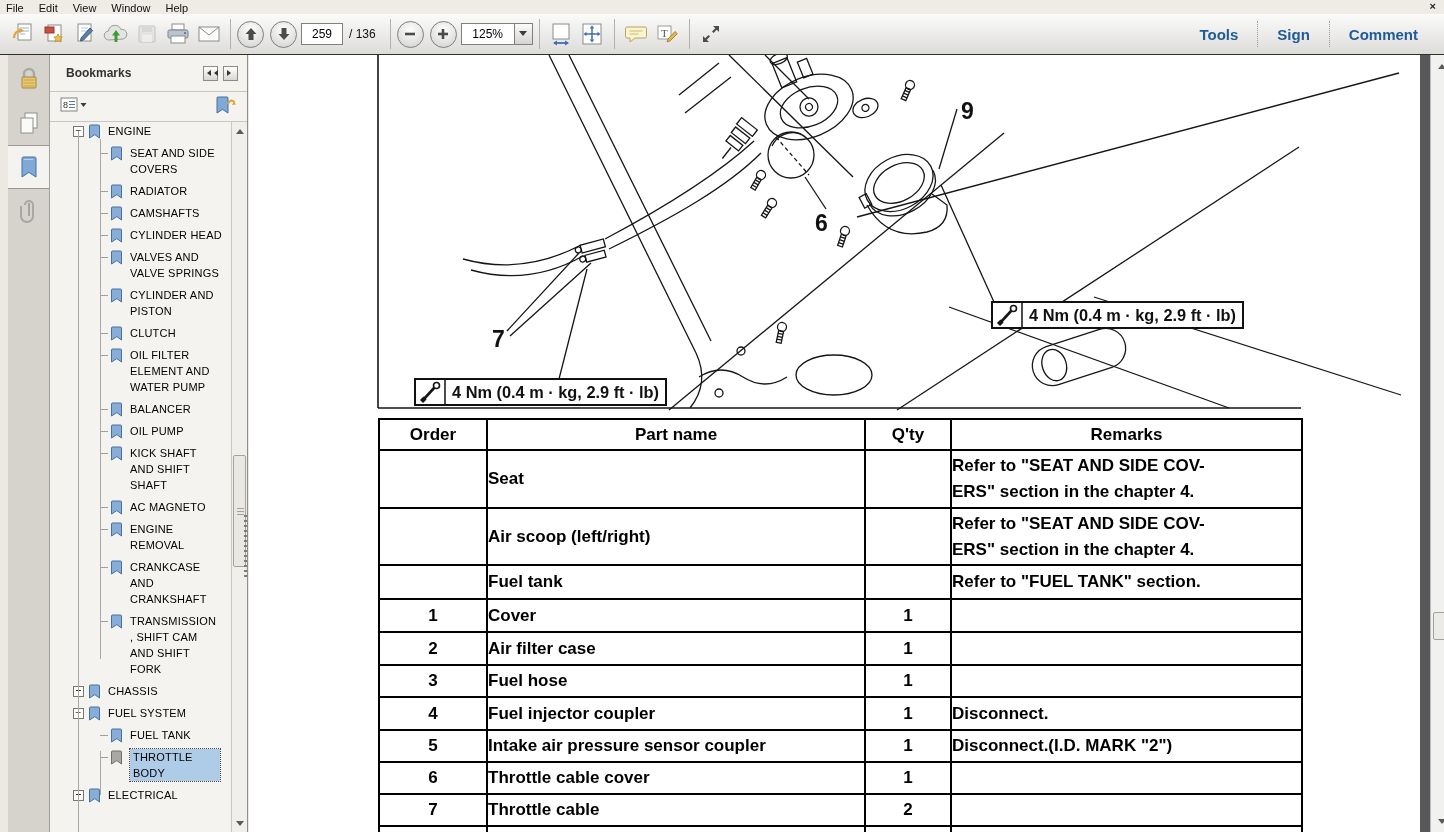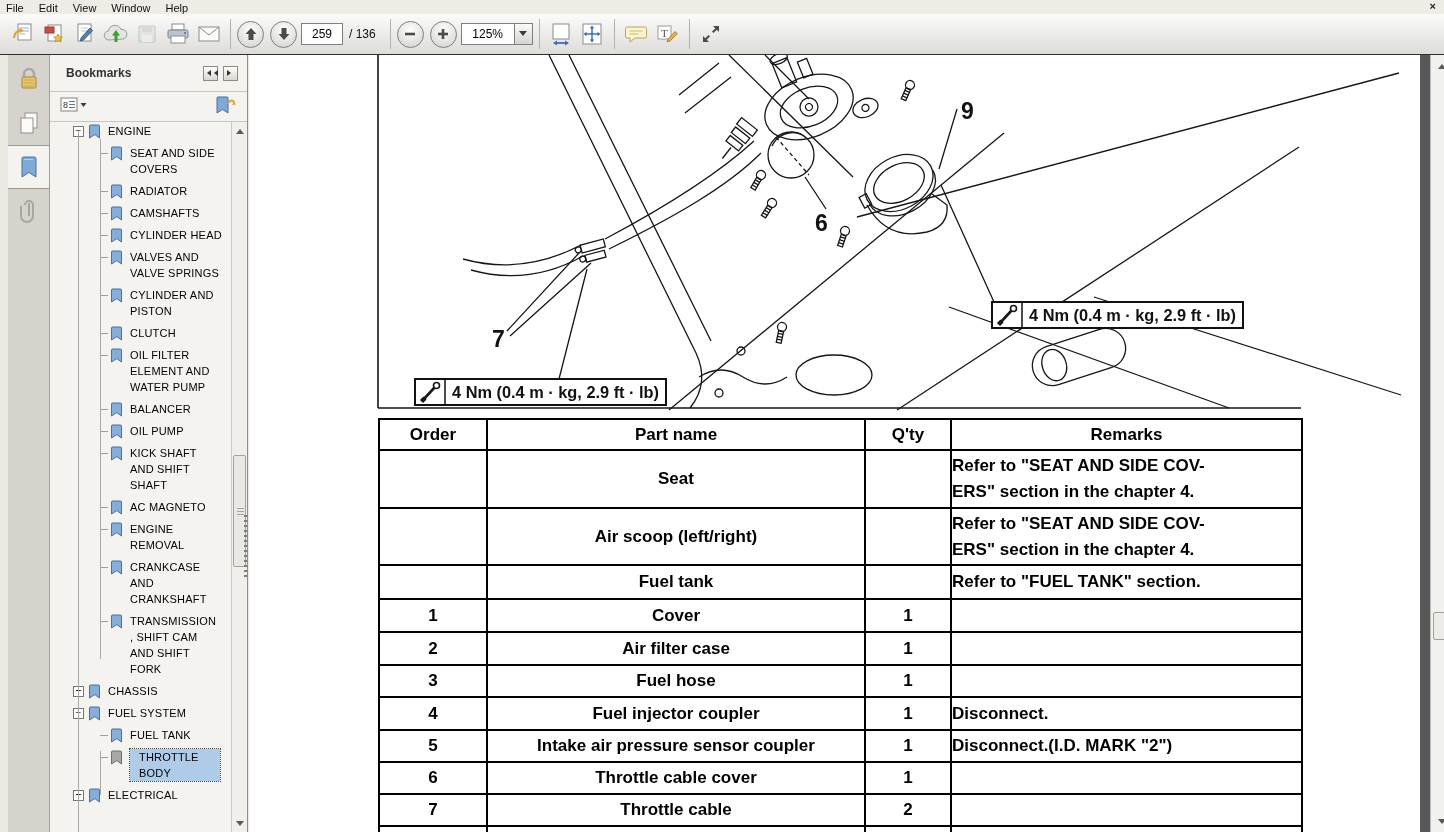--- a/index.html
+++ b/index.html
@@ -44,21 +44,21 @@
   .options-row{height:30px;border-bottom:1px solid #c9c6bf;display:flex;align-items:center;padding:0 10px}
   .opt-right{margin-left:auto}
   .tree{position:absolute;left:0;top:67px;bottom:0;right:16px;overflow:hidden;padding-top:1px}
   .tree-item{display:flex;align-items:flex-start;margin-bottom:6px;font-size:11px;line-height:16px;color:#000;letter-spacing:.2px}
   .lvl1{padding-left:23px}
   .lvl2{padding-left:50px}
   .expander{flex:none;width:11px;height:11px;border:1px solid #767672;background:#fff;font-size:10px;line-height:8px;text-align:center;margin:3px 4px 0 0;color:#222}
   .stub{flex:none;width:8px;border-top:1px solid #9e9e9a;margin:8px 2px 0 0}
   .bm-icon{flex:none;margin:1px 7px 0 0;width:13px;height:15px}
   .tree-label{white-space:pre}
-  .tree-label.selected{background:#aecbe8;outline:1px dotted #4a4a4a;min-width:90px;padding:0 9px}
+  .tree-label.selected{background:#aecbe8;outline:1px dotted #4a4a4a;min-width:90px;padding:0 3px}
   .rail{position:absolute;width:0;border-left:1px solid #a8a8a4}
   .grip{position:absolute;right:0;top:460px;width:3px;height:64px;background:repeating-linear-gradient(#7c7c78 0 2px,transparent 2px 5px)}
   .sb-scroll{position:absolute;right:0;top:67px;bottom:0;width:16px;background:#f0efeb;border-left:1px solid #ccc9c2}
   .sb-btn{position:absolute;left:0;width:15px;height:14px;display:flex;align-items:center;justify-content:center}
   .sb-up{top:0}.sb-dn{bottom:0}
   .tri-u-s{width:0;height:0;border:4px solid transparent;border-bottom:5px solid #5a5a56}
   .tri-d-s{width:0;height:0;border:4px solid transparent;border-top:5px solid #5a5a56}
   .sb-thumb{position:absolute;left:1px;width:13px;top:333px;height:112px;background:#e9e8e4;border:1px solid #a5a29b;border-radius:2px}
   .sb-gripline{position:absolute;left:3px;width:7px;height:1px;background:#a5a29b}
 
@@ -67,21 +67,21 @@
   .page{position:absolute;left:0;top:0;width:1171px;height:777px;background:#fff;overflow:hidden}
   .vscroll{position:absolute;right:0;top:0;width:22px;height:100%;background:#f1f1ef;border-left:1px solid #bdbdb9}
   .vs-btn{position:absolute;left:0;width:21px;height:16px;display:flex;align-items:center;justify-content:center}
   .vs-up{top:1px}.vs-dn{bottom:1px}
   .vs-thumb{position:absolute;left:2px;width:17px;top:557px;height:28px;background:#eceended;background:#ecebe8;border:1px solid #a2a09a;border-radius:2px}
 
   
   .parts-table{position:absolute;left:129px;top:363px;width:923px;border-collapse:collapse;table-layout:fixed;font-size:17px;color:#000}
   .parts-table th,.parts-table td{border:2px solid #000;padding:0;font-weight:bold;overflow:hidden}
   .c-center{text-align:center}
-  .part-cell{text-align:center;padding-left:13px}
+  .part-cell{text-align:left;padding-left:13px}
   .remarks-cell{text-align:left;padding-left:8px;white-space:pre-line;line-height:26px}
 
   
   .callout{font-family:"Liberation Sans",sans-serif;font-size:23px;font-weight:bold;fill:#111}
   .tq-text{font-family:"Liberation Sans",sans-serif;font-size:16px;font-weight:bold;fill:#111}
 </style>
 </head>
 <body>
 
 <div class="app">
@@ -206,20 +206,27 @@
           <rect x="3" y="4" width="13" height="13" fill="#fff" stroke="#9b9b99"></rect>
           <text x="6" y="14.5" font-size="11" font-family="Liberation Serif,serif" fill="#555">T</text>
           <path d="M13 17 20 9.5l2.3 2.2L15 19l-3 .8z" fill="#e0b64e" stroke="#a8853a"></path>
         </svg>
       </span>
     <span class="tb-sep"></span>
     <span class="tb-btn">
         <svg width="24" height="24" viewBox="0 0 24 24">
           <path d="M14 4h6v6l-2.2-2.2L14.5 11 13 9.5l3.3-3.3zM10 20H4v-6l2.2 2.2L9.5 13l1.5 1.5-3.3 3.3z" fill="#4c4c4c"></path>
         </svg>
+      </span>
+    <span id="rlinks" class="rlinks">
+        <span class="rlink">Tools</span>
+        <span class="rdiv"></span>
+        <span class="rlink">Sign</span>
+        <span class="rdiv"></span>
+        <span class="rlink">Comment</span>
       </span>
   </div>
 
   <div class="main">
 
     <div class="navstrip">
       <div class="tool">
           <svg width="24" height="26" viewBox="0 0 24 26">
             <path d="M7 11V8a5 5 0 0 1 10 0v3" fill="none" stroke="#a9a9a5" stroke-width="2.4"></path>
             <rect x="5" y="11" width="14" height="11" rx="1" fill="#e9c86f" stroke="#a3863c"></rect>

